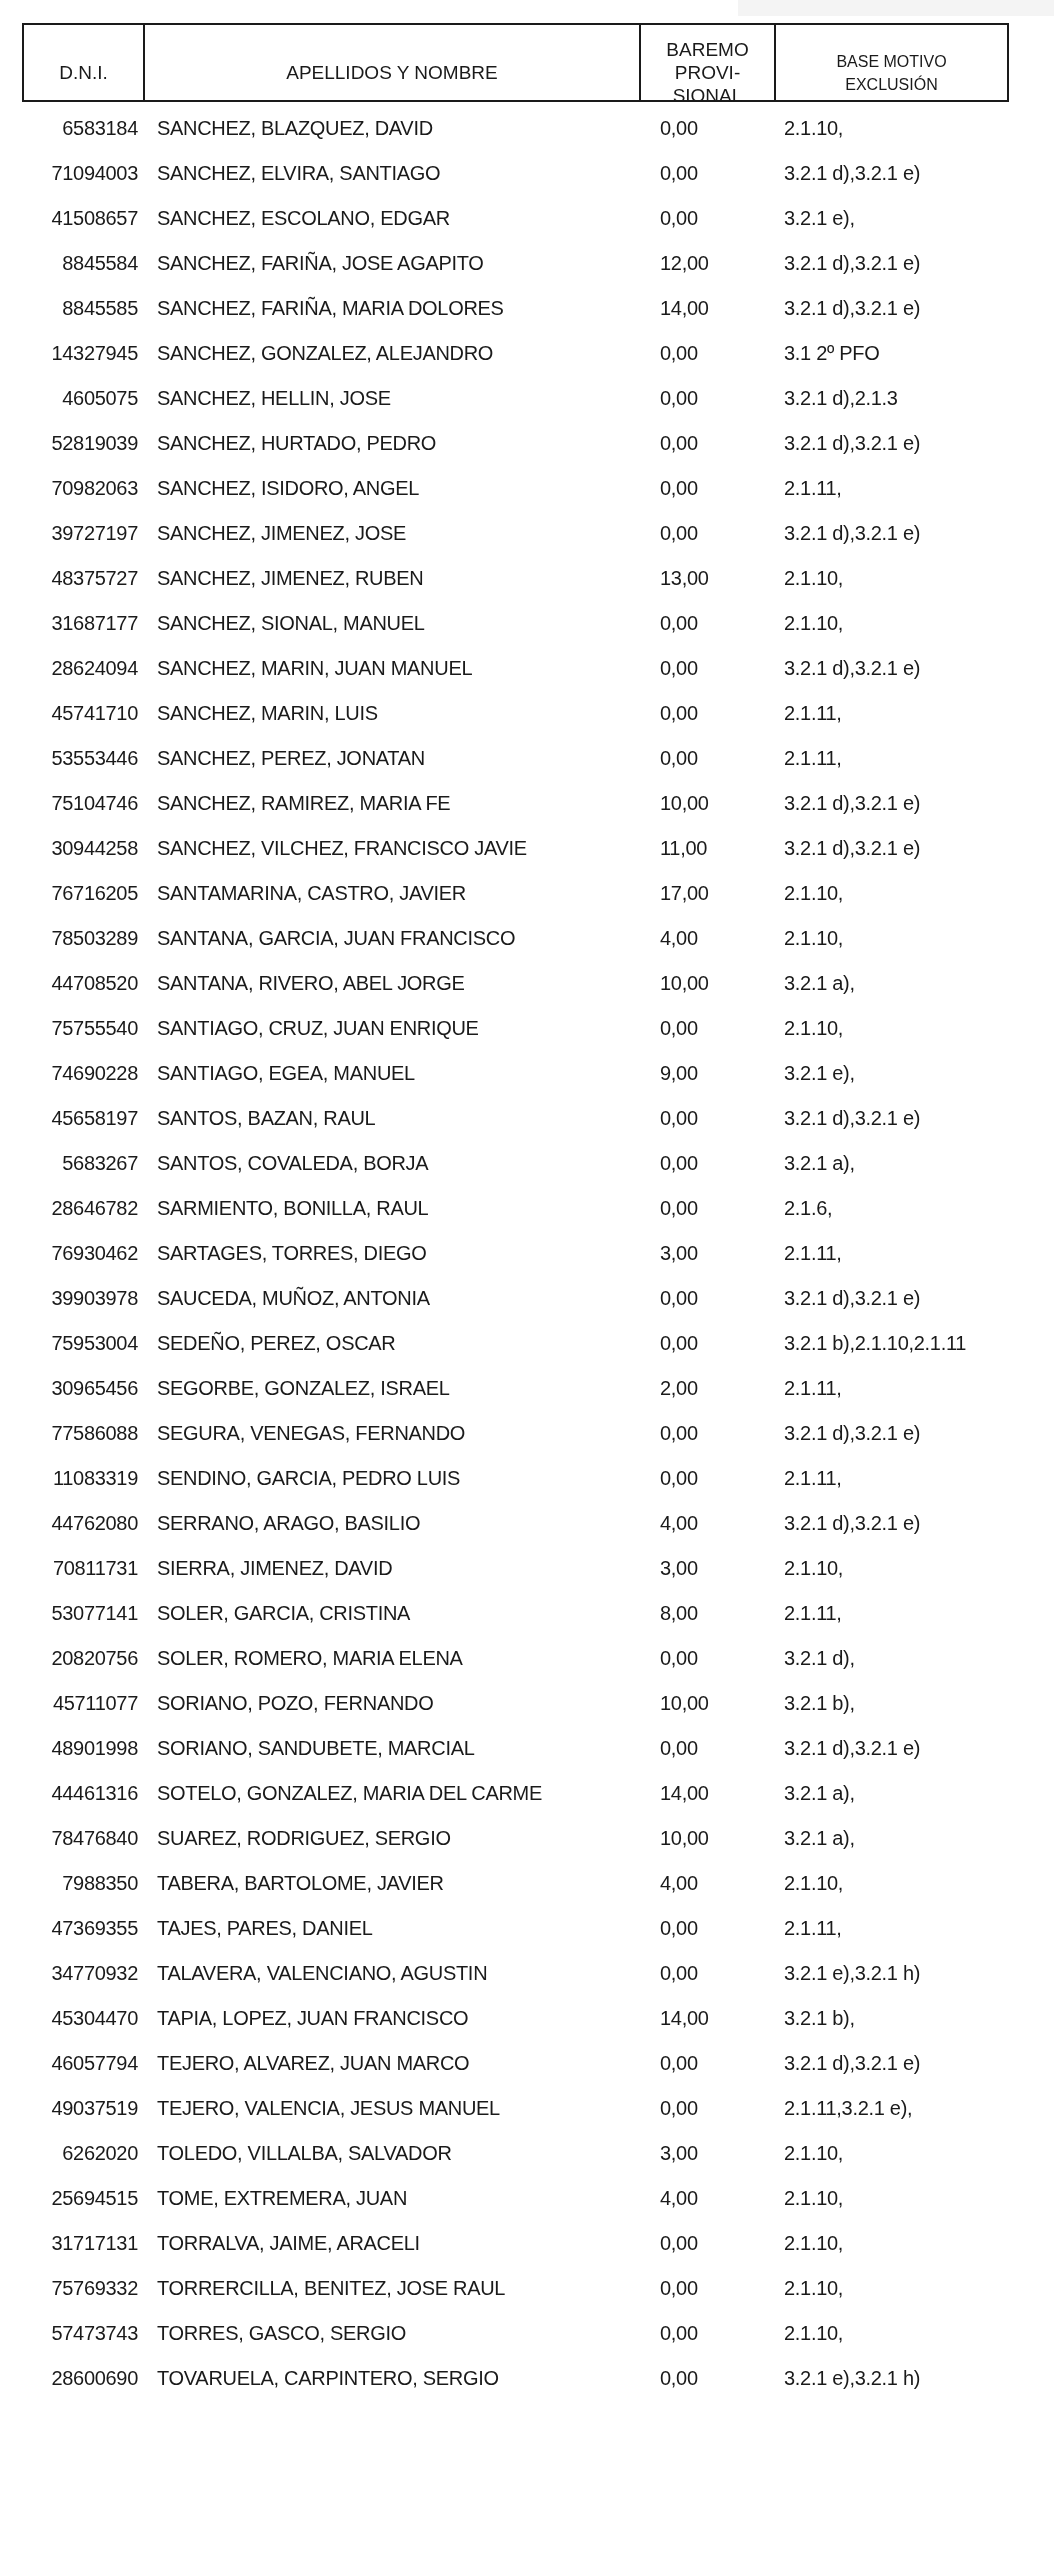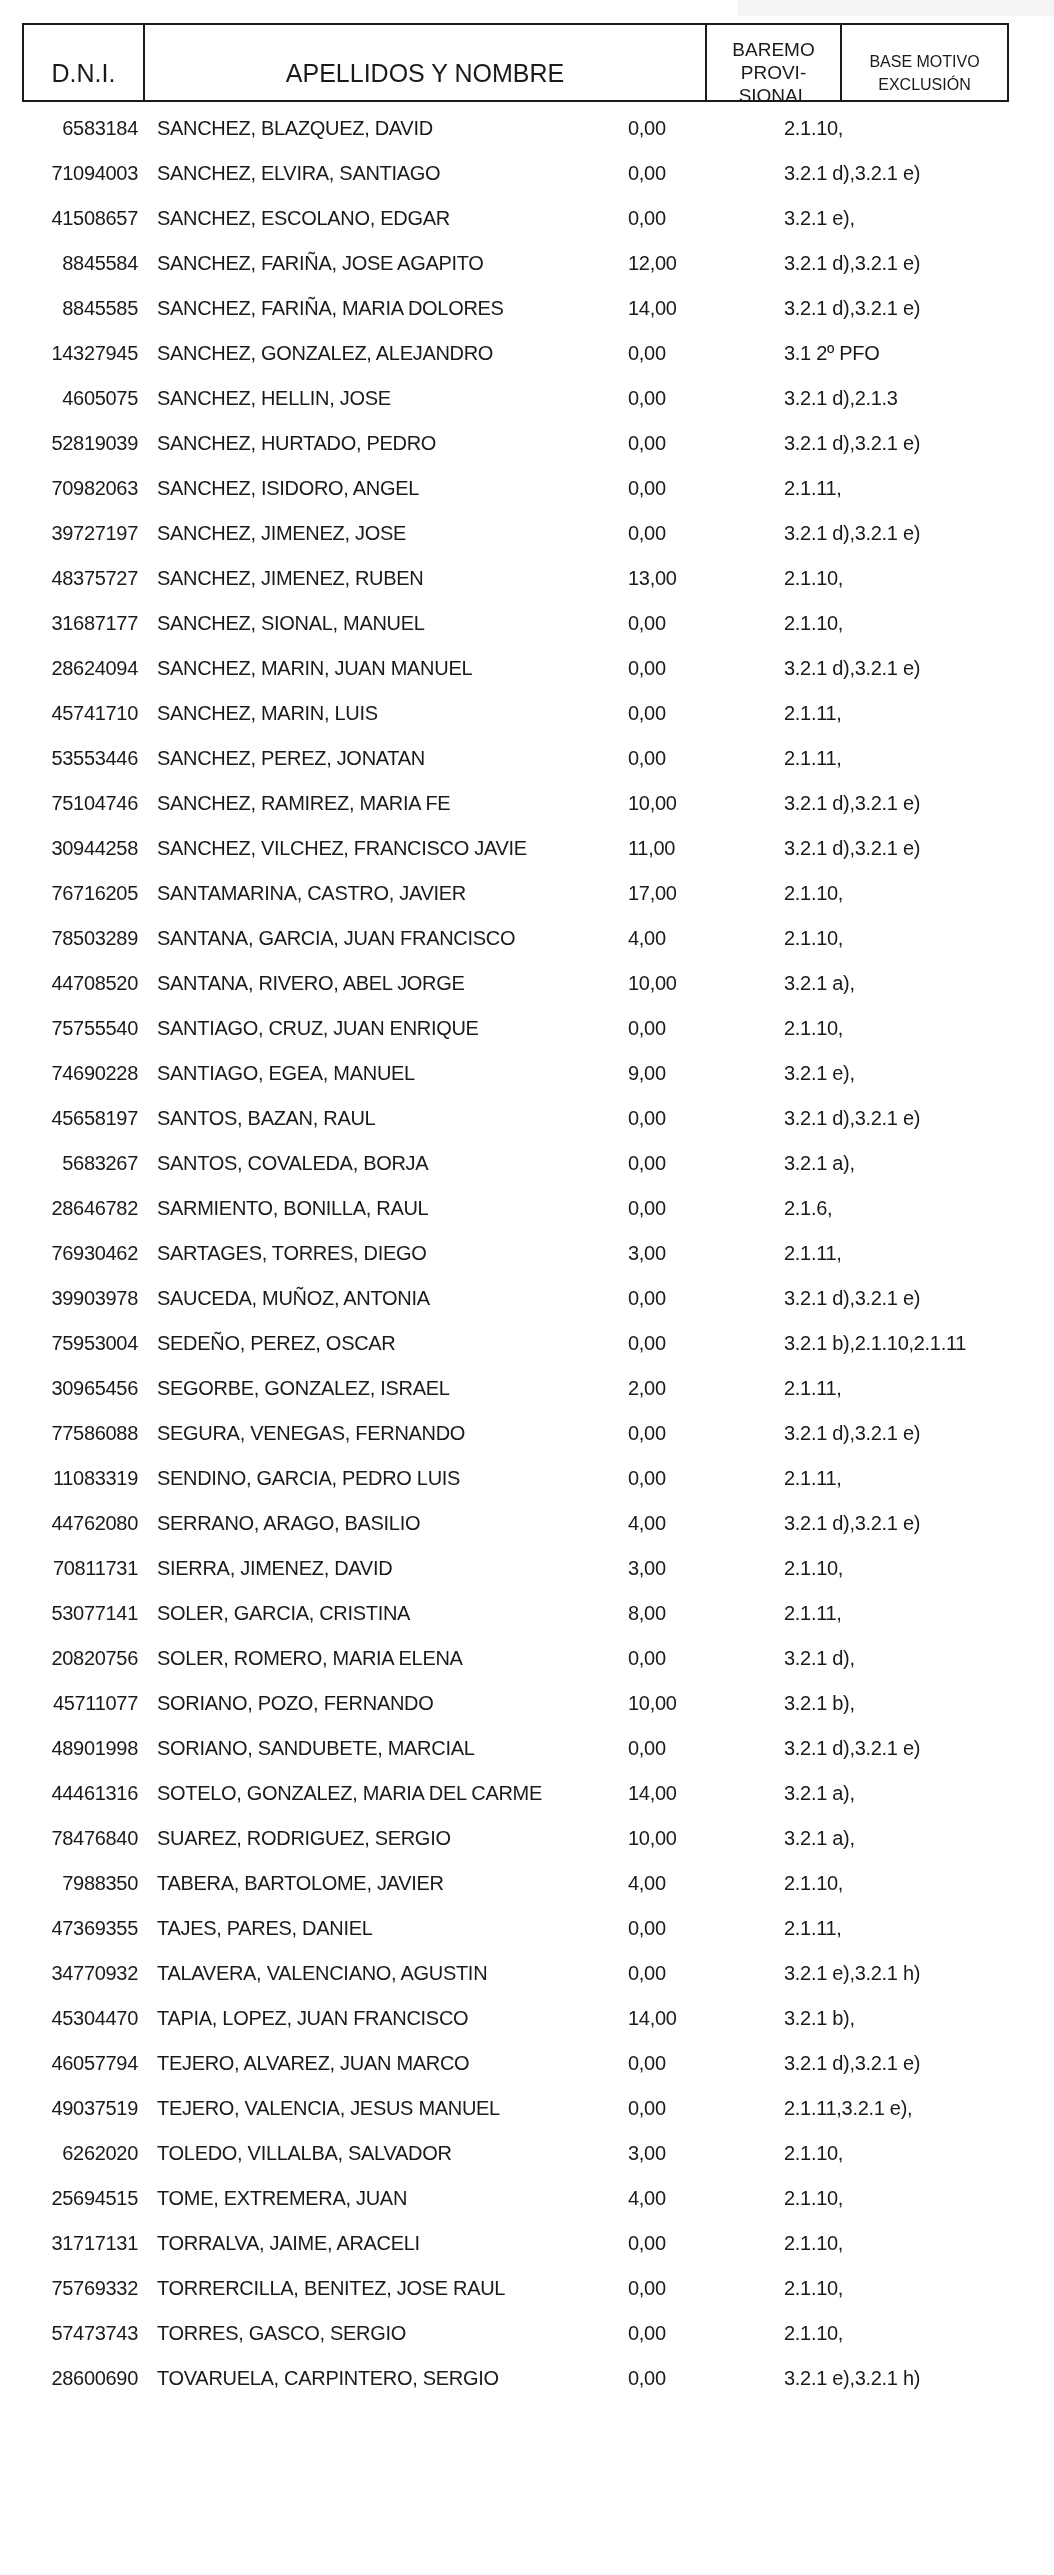--- a/index.html
+++ b/index.html
@@ -34,28 +34,28 @@
       display: flex;
     }
     .hcell {
       box-sizing: border-box;
       height: 100%;
       border-right: 2.1px solid #1a1a1a;
       display: flex;
       align-items: center;
       justify-content: center;
       text-align: center;
-      font-size: 25px;
+      font-size: 19px;
       line-height: 22px;
       letter-spacing: 0px;
       transform-origin: center;
     }
     .hcell:last-child { border-right: none; }
     .h-dni { width: 121px; }
-    .h-name { width: 562px; }
+    .h-name { width: 496px; }
     .h-baremo { width: 135px; font-size: 19px; line-height: 23px; }
     .h-base { flex: 1; font-size: 16px; line-height: 23px; }
     .hcell span { display: block; white-space: pre-line; margin-top: 20px; }
 
     .rows {
       position: absolute;
       left: 0;
       top: 105px;
       width: 1054px;
     }
@@ -70,21 +70,21 @@
       transform: translateY(-50%);
       white-space: nowrap;
       line-height: 1;
       letter-spacing: -0.3px;
     }
     .c-dni {
       right: 916px; 
       text-align: right;
     }
     .c-name { left: 157px; }
-    .c-baremo { left: 628px; }
+    .c-baremo { left: 660px; }
     .c-base { left: 784px; }
   </style>
 </head>
 <body>
 
 <div class="scan-band"></div>
 
 <div class="table-header">
   <div class="hcell h-dni">
     <span>D.N.I.</span>

